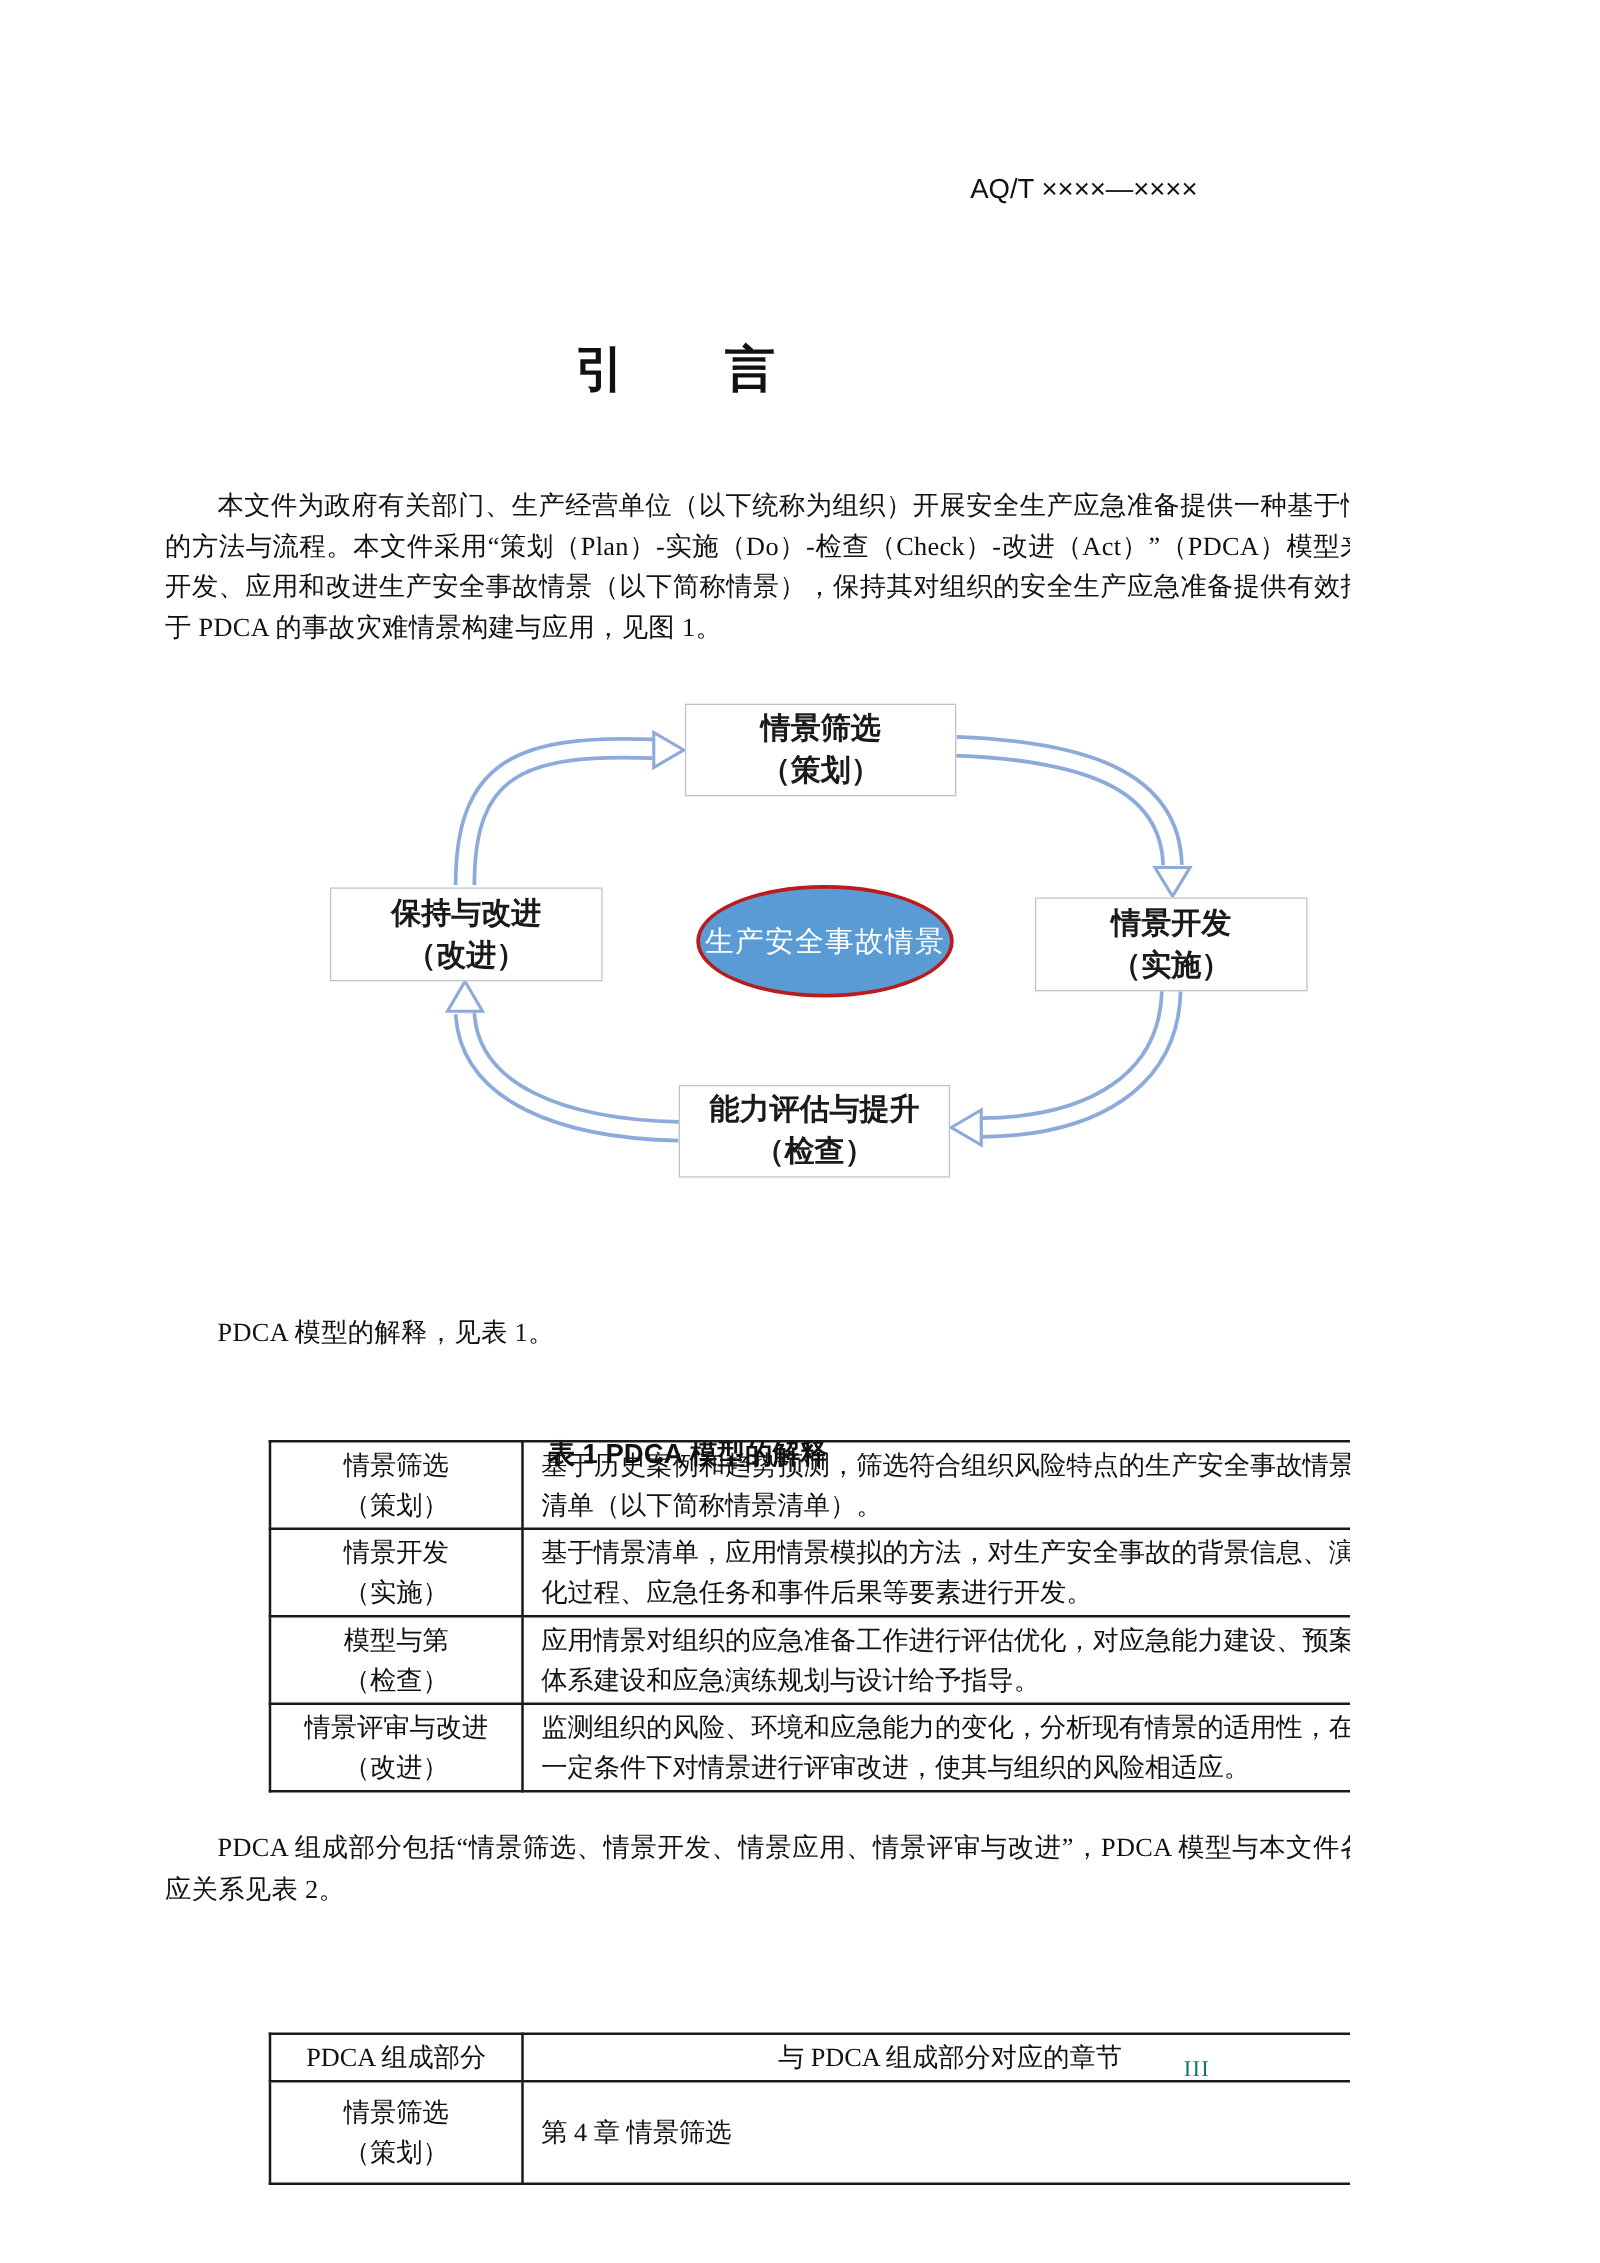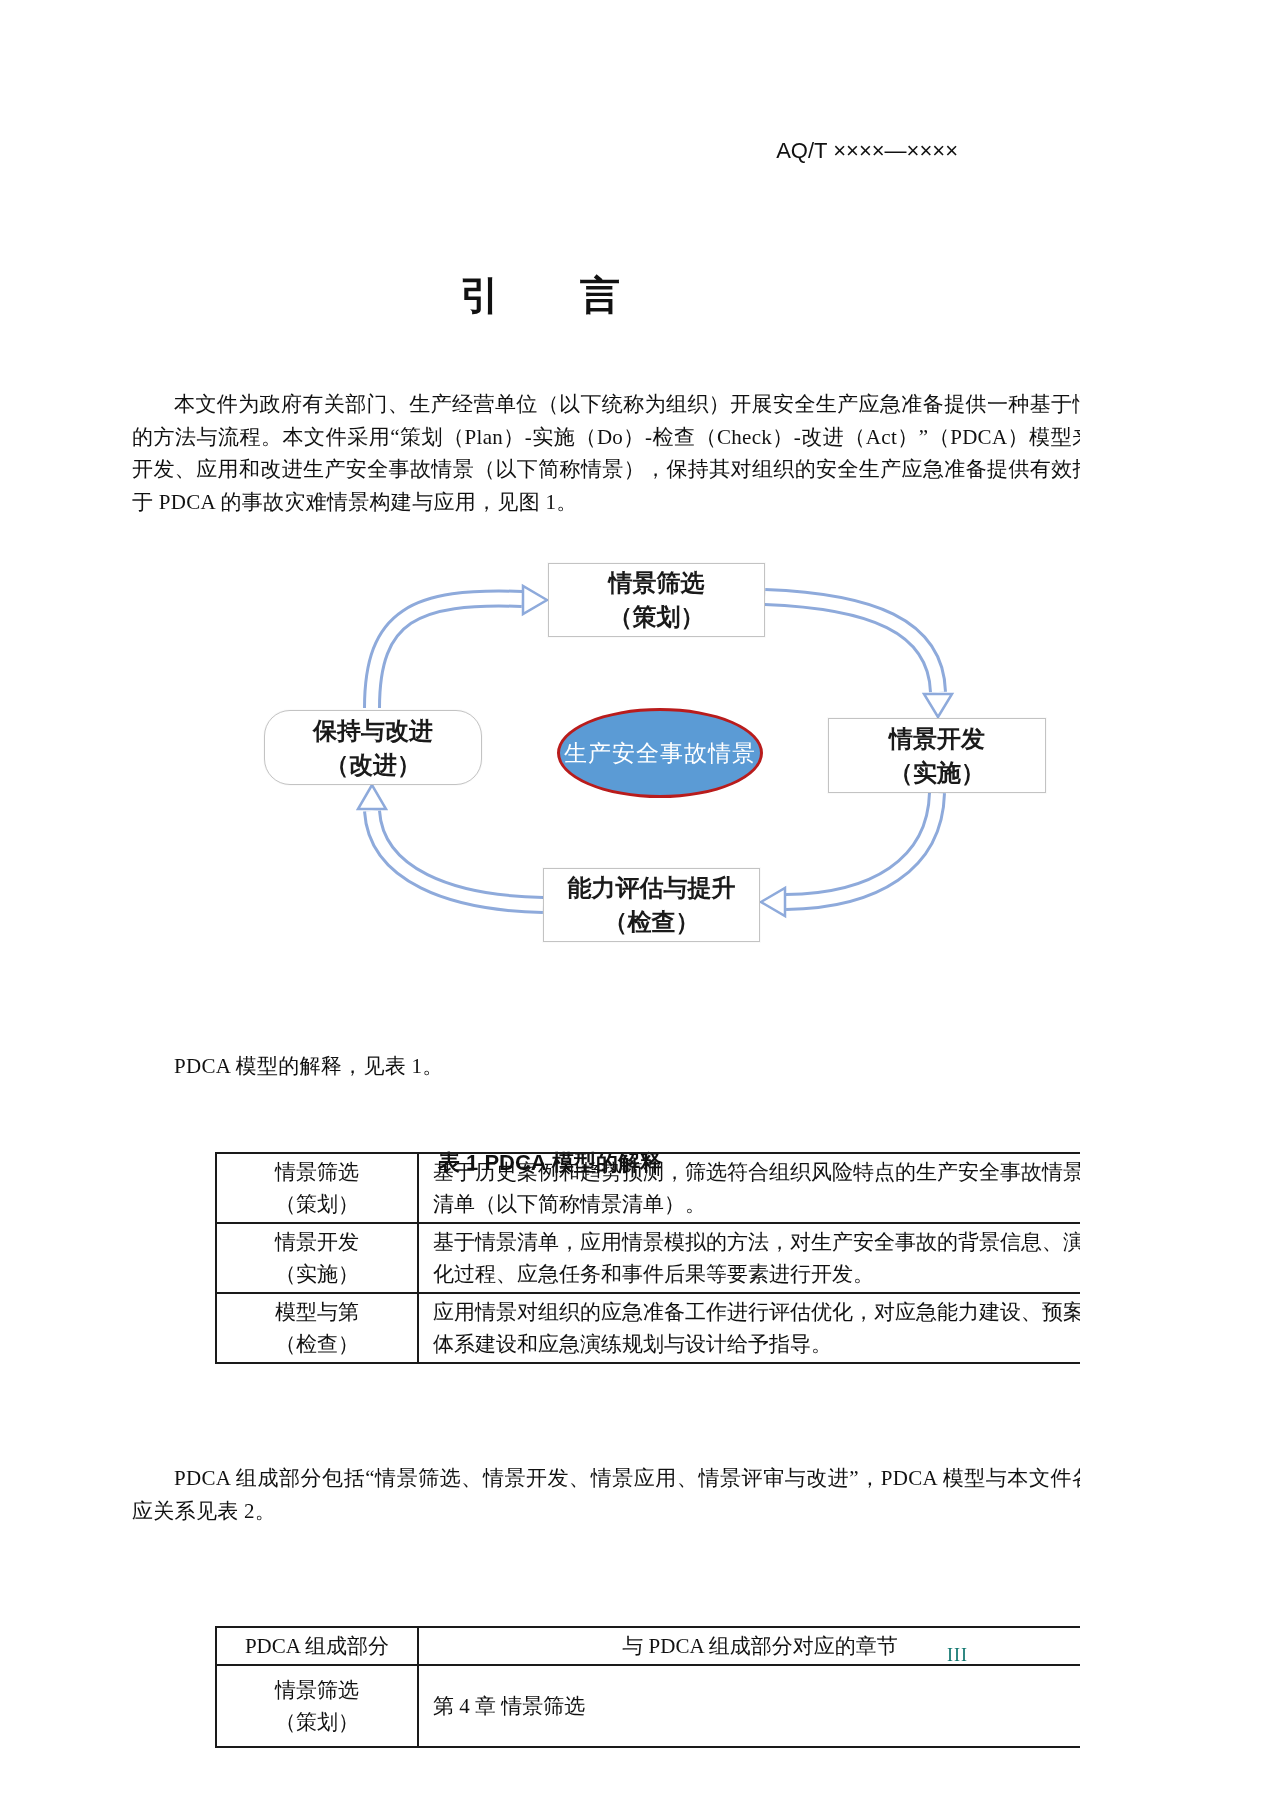--- a/index.html
+++ b/index.html
@@ -32,21 +32,21 @@
   
   .diagram { position:absolute; left:230px; top:555px; width:830px; height:405px; }
   .diagram svg { position:absolute; left:0; top:0; }
   .dnode {
     position:absolute; background:#ffffff; border:1px solid #c3c3c3;
     display:flex; flex-direction:column; align-items:center; justify-content:center;
     font-family:"Liberation Sans", sans-serif; font-weight:bold; font-size:24px;
     color:#1a1a1a; line-height:34px; box-shadow:0 0 0 1px rgba(0,0,0,0.02);
   }
   .dnode-top    { left:318px; top:8px;   width:217px; height:74px; }
-  .dnode-left   { left:34px;  top:155px; width:218px; height:75px;border-radius:26px; }
+  .dnode-left   { left:34px;  top:155px; width:218px; height:75px; }
   .dnode-right  { left:598px; top:163px; width:218px; height:75px; }
   .dnode-bottom { left:313px; top:313px; width:217px; height:74px; }
   .dellipse {
     position:absolute; left:327px; top:153px; width:206px; height:90px;
     border-radius:50%; background:#5b9bd5; border:3px solid #b91c1c;
     display:flex; align-items:center; justify-content:center;
     font-family:"Liberation Sans", sans-serif; font-size:23px; color:#ffffff;
     letter-spacing:1px; white-space:nowrap;
   }
   .arrow-outer { fill:none; stroke:#8eaadb; stroke-width:18; stroke-linecap:butt; }
@@ -158,20 +158,27 @@
         </td>
         <td class="col-desc">基于情景清单，应用情景模拟的方法，对生产安全事故的背景信息、演化过程、应急任务和事件后果等要素进行开发。</td>
       </tr>
       <tr>
         <td class="col-term">
           <div>模型与第</div>
           <div>（检查）</div>
         </td>
         <td class="col-desc">应用情景对组织的应急准备工作进行评估优化，对应急能力建设、预案体系建设和应急演练规划与设计给予指导。</td>
       </tr>
+      <tr>
+        <td class="col-term">
+          <div>情景评审与改进</div>
+          <div>（改进）</div>
+        </td>
+        <td class="col-desc">监测组织的风险、环境和应急能力的变化，分析现有情景的适用性，在一定条件下对情景进行评审改进，使其与组织的风险相适应。</td>
+      </tr>
     </tbody>
   </table>
 
   <div class="para para-table2">PDCA 组成部分包括“情景筛选、情景开发、情景应用、情景评审与改进”，PDCA 模型与本文件各章节对应关系见表 2。</div>
 
 
   <table class="doc-table tbl2">
     <tbody>
       <tr class="hdr">
         <th class="col-term">PDCA 组成部分</th>

